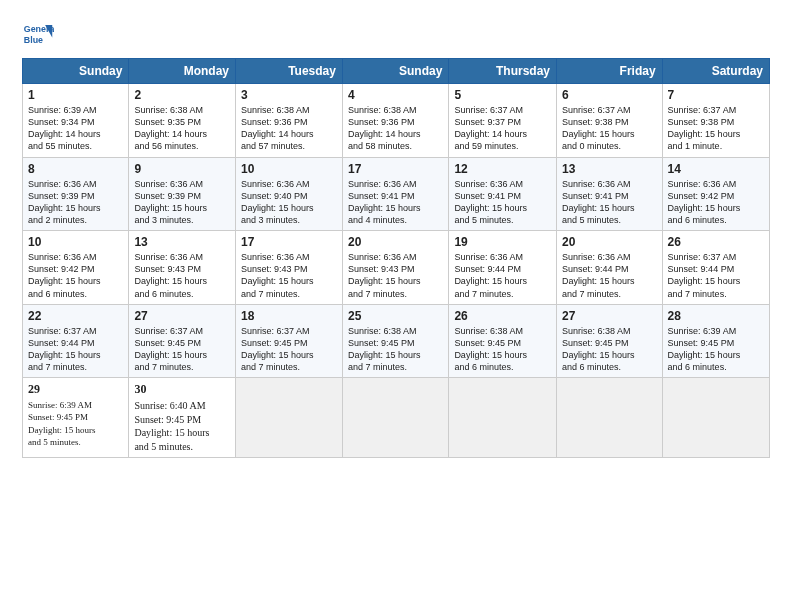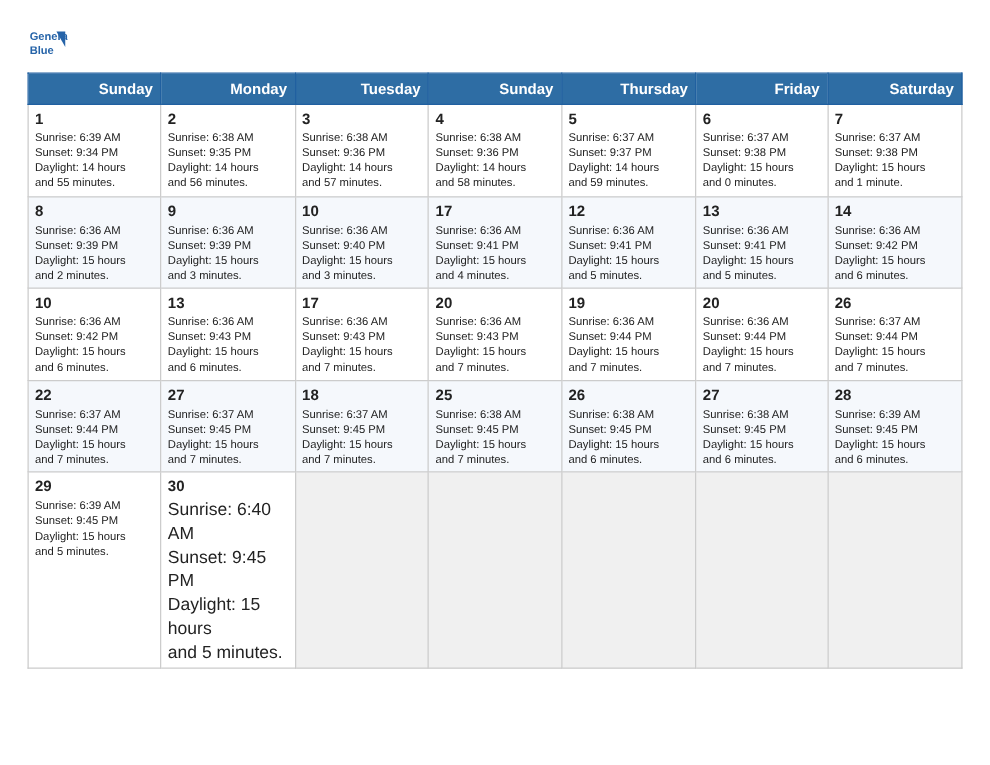--- a/index.html
+++ b/index.html
@@ -84,20 +84,21 @@
       font-weight: bold;
       color: #222;
       display: block;
       margin-bottom: 2px;
     }
     .cell-empty {
       background: #f0f0f0 !important;
     }
     .last-row td {
       min-height: 60px;
+      font-family: Liberation Serif, serif;
     }
   </style>
 </head>
 <body>
 
 <div class="page">
   <div class="header">
     <div class="logo">
       <svg class="logo-icon" viewBox="0 0 36 36" xmlns="http://www.w3.org/2000/svg">
         <rect width="36" height="36" rx="3" fill="white"></rect>
@@ -336,21 +337,21 @@
         <tr class="last-row">
           <td>
             <span class="day-num">29</span>
             <div style="white-space: pre-line; font-size: 9px; line-height: 1.35;">Sunrise: 6:39 AM
 Sunset: 9:45 PM
 Daylight: 15 hours
 and 5 minutes.</div>
           </td>
           <td>
             <span class="day-num">30</span>
-            <div style="white-space: pre-line; font-size: 14px; line-height: 1.35;">Sunrise: 6:40 AM
+            <div style="white-space: pre-line; font-size: 10px; line-height: 1.35;">Sunrise: 6:40 AM
 Sunset: 9:45 PM
 Daylight: 15 hours
 and 5 minutes.</div>
           </td>
           <td class="cell-empty"></td>
           <td class="cell-empty"></td>
           <td class="cell-empty"></td>
           <td class="cell-empty"></td>
           <td class="cell-empty"></td>
         </tr>

